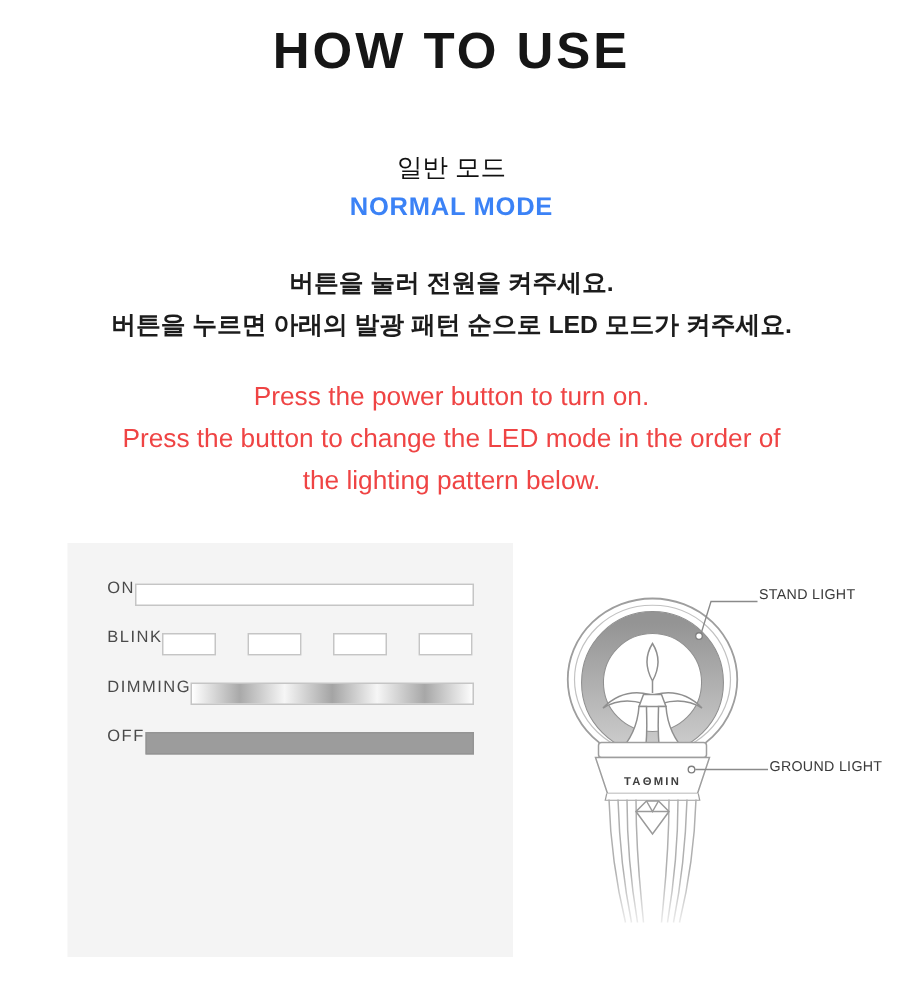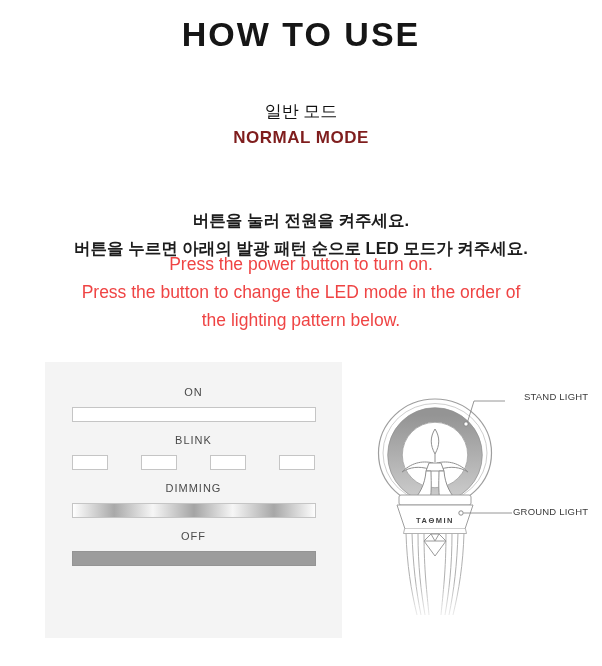--- a/index.html
+++ b/index.html
@@ -6,47 +6,47 @@
   #page{
     position:relative;width:602px;height:666px;background:#ffffff;
     font-family:"Liberation Sans", sans-serif;overflow:hidden;
   }
   .center{position:absolute;left:0;width:602px;text-align:center;}
 
   #main-title{top:15px;font-size:34px;line-height:38px;font-weight:bold;
     letter-spacing:2px;color:#161616;}
   #mode-title-kr{top:99px;font-size:17px;line-height:25px;font-weight:normal;color:#111;}
   #mode-title-en{top:125px;font-size:17px;line-height:25px;font-weight:bold;
-    letter-spacing:.5px;color:#7f1d1d;}
-  #instr-kr{top:175px;font-size:16.5px;line-height:28px;font-weight:600;color:#1c1c1c;margin-top:31px;}
+    letter-spacing:.5px;color:#3b82f6;}
+  #instr-kr{top:175px;font-size:16.5px;line-height:28px;font-weight:600;color:#1c1c1c;}
   #instr-en{top:250px;font-size:17.5px;line-height:28px;color:#ef4444;text-align:center;}
 
   
   #pattern-panel{
     position:absolute;left:45px;top:362px;width:297px;height:276px;
     background:#f4f4f4;box-sizing:border-box;padding-top:24px;
     display:flex;flex-direction:column;align-items:center;
   }
-  .pattern-group{width:244px;display:flex;flex-direction:column;align-items:center;
+  .pattern-group{width:244px;display:flex;flex-direction:row;align-items:center;
     margin-bottom:12px;}
   .pattern-label{font-size:11px;line-height:13px;letter-spacing:1px;color:#4a4a4a;
     margin-bottom:8px;}
   .bar{width:244px;height:15px;box-sizing:border-box;border:1px solid #c5c5c5;background:#fff;}
   .bar.dimming{background:linear-gradient(90deg,#ffffff 0%,#a9a9a9 17%,#f6f6f6 33%,
     #a4a4a4 50%,#f6f6f6 66%,#a7a7a7 83%,#fdfdfd 100%);}
   .bar.off{background:#9c9c9c;border-color:#949494;}
   .seg-row{width:244px;display:flex;justify-content:space-between;}
   .blink-seg{width:36px;height:15px;box-sizing:border-box;border:1px solid #c5c5c5;background:#fff;}
   .flicker-seg{width:14px;height:15px;box-sizing:border-box;border:1px solid #c5c5c5;background:#fff;}
 
   
   #stick-svg{position:absolute;left:355px;top:375px;}
   .diagram-label{position:absolute;font-size:9.5px;line-height:11px;color:#3a3a3a;
     letter-spacing:.2px;white-space:nowrap;}
-  #stand-light-label{left:524px;top:391px;}
+  #stand-light-label{left:506px;top:391px;}
   #ground-light-label{left:513px;top:506px;}
 </style>
 </head>
 <body>
 
 <div id="page">
 
   <div id="main-title" class="center">HOW TO USE</div>
 
   <div id="mode-title-kr" class="center">일반 모드</div>

